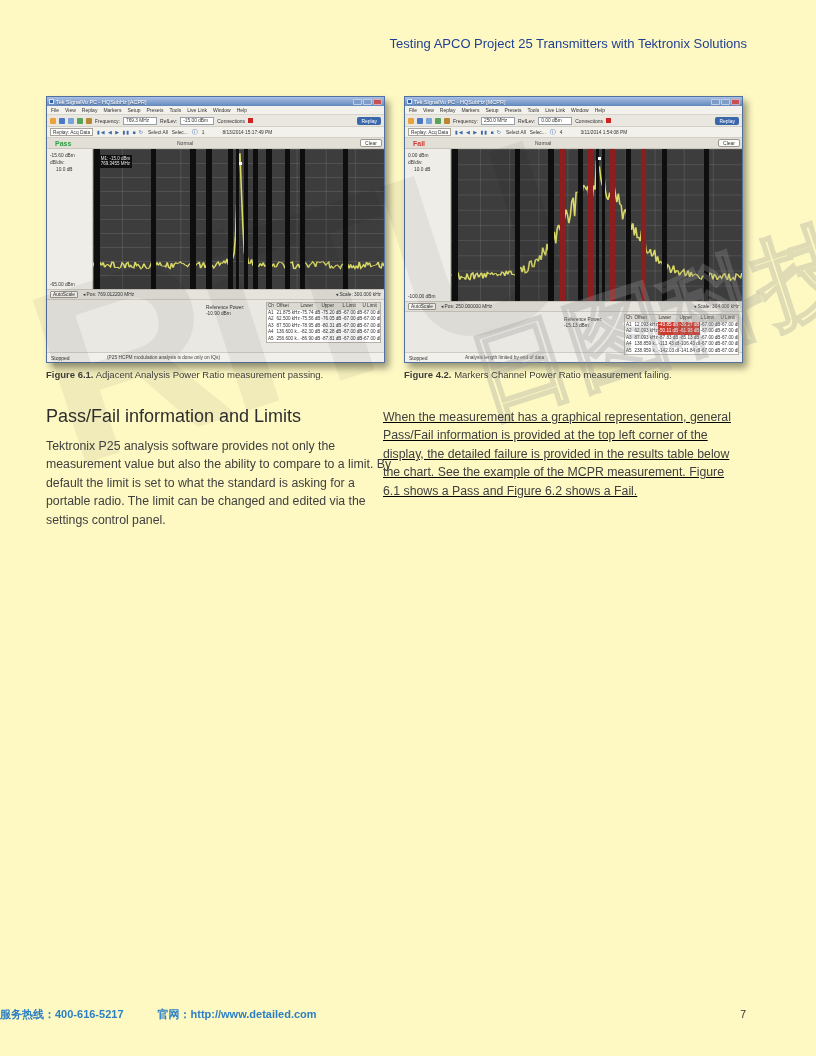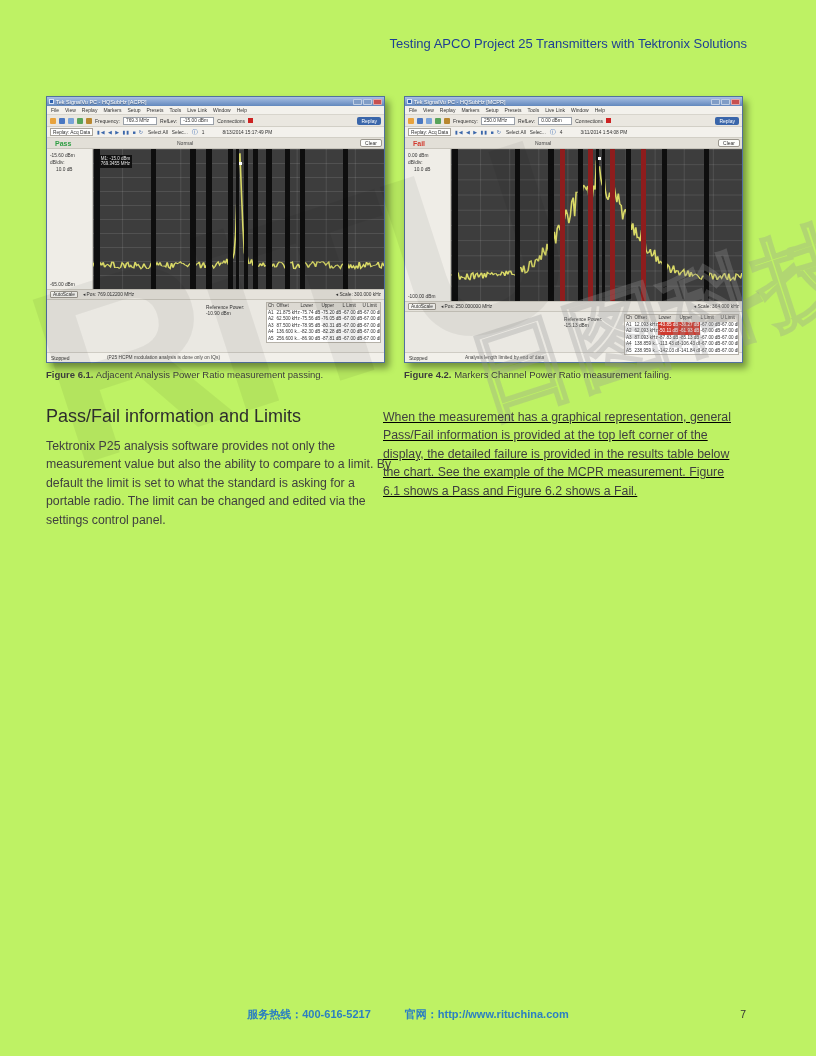--- a/index.html
+++ b/index.html
@@ -1,29 +1,29 @@
 <!DOCTYPE html>
 <html><head>
 <meta charset="utf-8">
 <style>
   html,body{margin:0;padding:0;background:#888;}
-  .page{position:relative;width:816px;height:1056px;background:#bef264;overflow:hidden;
+  .page{position:relative;width:816px;height:1056px;background:#fef9c3;overflow:hidden;
         font-family:"Liberation Sans",sans-serif;}
   .page *{box-sizing:border-box;}
 
   
   .doc-header{position:absolute;top:36px;right:69px;font-size:13px;color:#1e3f94;z-index:4;}
   .caption{position:absolute;top:369px;font-size:9.5px;color:#3c3c3c;z-index:4;}
   .caption b{font-weight:700;}
   .cols{position:absolute;top:406px;z-index:4;width:348px;}
   .col-left{left:46px;}
   .col-right{left:383px;top:408px;text-decoration:underline;}
   .h1{font-size:18px;font-weight:400;color:#2d2d2d;margin:0 0 10px 0;}
   .body-text{font-size:12.3px;line-height:18.4px;color:#404040;margin:0;}
-  .footer{position:absolute;top:1007px;left:0;width:100%;display:flex;justify-content:center;gap:34px;
+  .footer{position:absolute;top:1007px;left:0;width:100%;display:flex;gap:34px;
           font-size:11px;font-weight:700;color:#2b7fc2;z-index:4;}
   .page-num{position:absolute;top:1008px;right:70px;font-size:10.5px;color:#333;z-index:4;}
 
   
   .wm{position:absolute;z-index:3;pointer-events:none;font-weight:700;white-space:nowrap;}
   .wm-latin{left:30px;top:160px;font-size:250px;letter-spacing:-12px;color:rgba(0,0,0,0.055);
             transform:rotate(-18deg);transform-origin:center;}
   .wm-cjk{left:465px;top:255px;font-size:100px;color:transparent;
           -webkit-text-stroke:2px rgba(150,150,150,0.30);
           transform:rotate(-18deg);transform-origin:center;}
@@ -449,17 +449,17 @@
   </div>
   <div class="cols col-right">
     <p class="body-text">When the measurement has a graphical representation, general Pass/Fail information is provided at the top left corner of the display, the detailed failure is provided in the results table below the chart. See the example of the MCPR measurement. Figure 6.1 shows a Pass and Figure 6.2 shows a Fail.</p>
   </div>
 
   <div class="wm wm-latin">RiTU</div>
   <div class="wm wm-cjk">日图科技</div>
 
   <div class="footer">
     <span>服务热线：400-616-5217</span>
-    <span>官网：http://www.rituchina.com</span>
+    <span>官网：http://www.detailed.com</span>
   </div>
   <div class="page-num">7</div>
 
 </div>
 
 </body></html>

